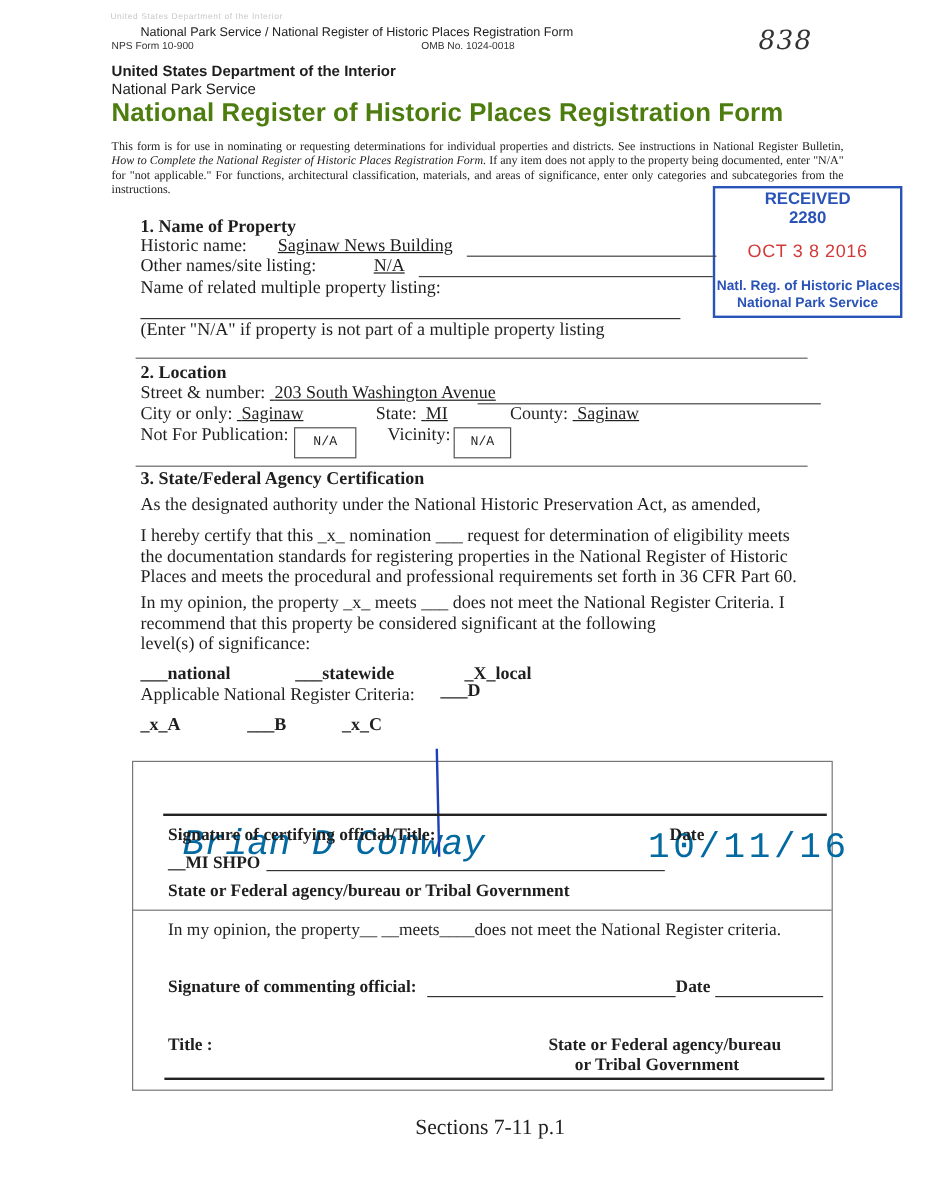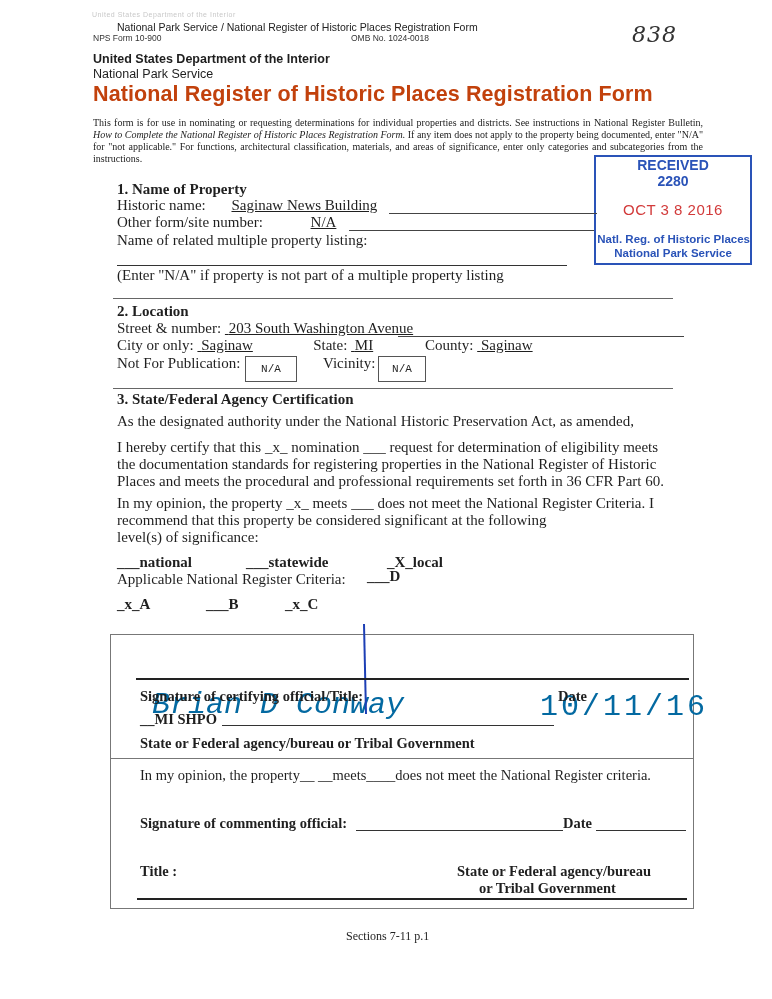--- a/index.html
+++ b/index.html
@@ -8,21 +8,21 @@
       font-family: "Liberation Serif", serif; color: #1f1f1f;
     }
     .abs { position: absolute; white-space: nowrap; }
     .sans { font-family: "Liberation Sans", sans-serif; }
     .serif { font-family: "Liberation Serif", serif; }
     .faint { color: #c8c8c8; font-size: 7px; letter-spacing: 0.5px; }
     .hdr-small { font-size: 10.5px; color: #222; padding-left: 24px; }
     .hdr-tiny { font-size: 8.5px; color: #333; }
     .dept { font-size: 12.5px; font-weight: bold; color: #1e1e1e; }
     .nps { font-size: 12.5px; color: #1e1e1e; }
-    .title { font-size: 21.5px; font-weight: bold; color: #c2410c; letter-spacing: 0.1px; }
+    .title { font-size: 21.5px; font-weight: bold; color: #4d7c0f; letter-spacing: 0.1px; }
     .instr { font-size: 10px; line-height: 12px; width: 610px; white-space: normal; text-align: justify; color: #222; }
     .instr i { font-style: italic; }
     .handnum { font-family: "DejaVu Serif", serif; font-size: 22px; font-style: italic; color: #333; letter-spacing: 1px; }
     .sec-title { font-size: 15px; font-weight: bold; }
     .body { font-size: 15px; }
     .u { text-decoration: underline; }
     .rule { position: absolute; height: 1px; background: #666; }
     .rule-dark { position: absolute; height: 2px; background: #222; }
     .na-box { position: absolute; border: 1px solid #555; font-family: "Liberation Mono", monospace; font-size: 11px; text-align: center; line-height: 24px; }
     .stamp {
@@ -64,21 +64,21 @@
   <div class="org2">National Park Service</div>
 </div>
 
 <div class="abs sec-title" style="left:117px; top:181px;">1.  Name of Property</div>
 <div class="abs body" style="left:117px; top:197px;">
   <span>Historic name:</span>
   <span class="u" style="display:inline-block; width:150px; padding-left:22px;">Saginaw News Building</span>
 </div>
 <div class="rule" style="left:389px; top:213px; width:208px; background:#444;"></div>
 <div class="abs body" style="left:117px; top:214px;">
-  <span>Other form/site number:</span>
+  <span>Other names/site listing:</span>
   <span class="u" style="display:inline-block; width:46px; padding-left:44px;">N/A</span>
 </div>
 <div class="rule" style="left:349px; top:230px; width:245px; background:#444;"></div>
 <div class="abs body" style="left:117px; top:232px;">Name of related multiple property listing:</div>
 <div class="rule" style="left:117px; top:265px; width:450px; background:#333;"></div>
 <div class="abs body" style="left:117px; top:267px;">(Enter "N/A" if property is not part of a multiple property listing</div>
 
 <div class="rule" style="left:113px; top:298px; width:560px;"></div>
 
 <div class="abs sec-title" style="left:117px; top:303px;">2.  Location</div>
@@ -147,13 +147,13 @@
 <div class="abs body bold" style="left:140px; top:815px; font-size:14.5px;">Signature of commenting official:</div>
 <div class="rule" style="left:356px; top:830px; width:207px; background:#333;"></div>
 <div class="abs body bold" style="left:563px; top:815px; font-size:14.5px;">Date</div>
 <div class="rule" style="left:596px; top:830px; width:90px; background:#333;"></div>
 
 <div class="abs body bold" style="left:140px; top:863px; font-size:14.5px;">Title :</div>
 <div class="abs body bold" style="left:457px; top:863px; font-size:14.5px;">State or Federal agency/bureau</div>
 <div class="abs body bold" style="left:479px; top:880px; font-size:14.5px;">or Tribal Government</div>
 <div class="rule-dark" style="left:137px; top:898px; width:550px;"></div>
 
-<div class="abs body" style="left:346px; top:929px; font-size:12px;">Sections 7-11 p.1</div>
+<div class="abs body" style="left:346px; top:929px; font-size:18px;">Sections 7-11 p.1</div>
 
 </body></html>

